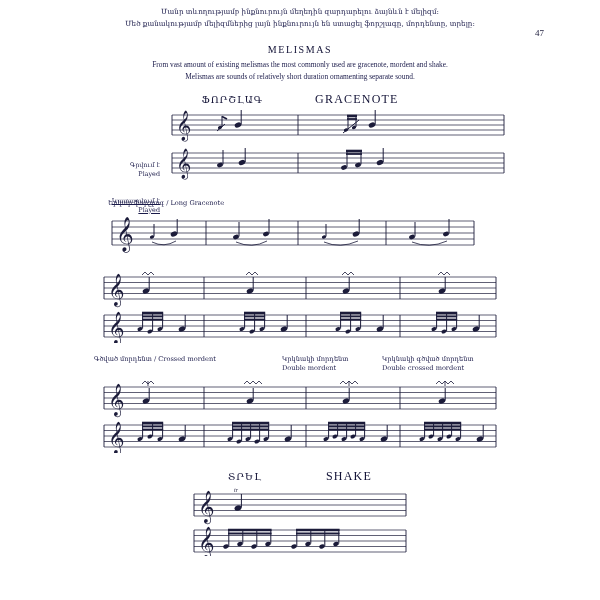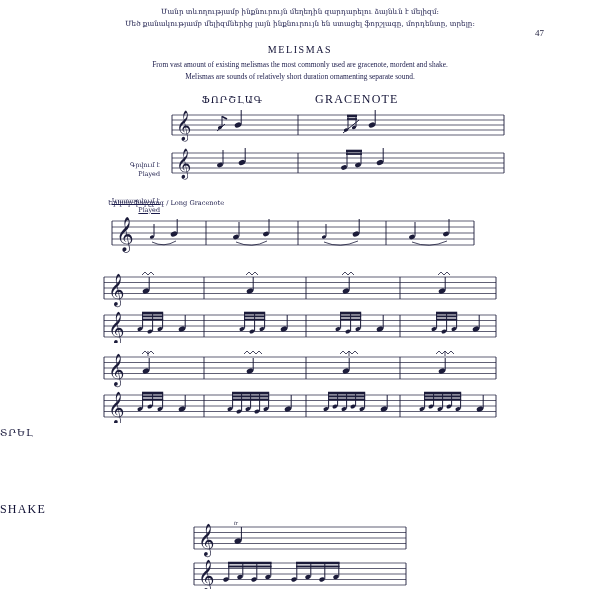--- a/index.html
+++ b/index.html
@@ -358,20 +358,31 @@
         <line class="stem" x1="356.6" y1="57.5" x2="356.6" y2="42"></line>
         <line class="beam" x1="336" y1="42" x2="357.2" y2="42"></line>
         <line class="beam-thin" x1="336" y1="45.5" x2="357.2" y2="45.5"></line>
         <line class="beam-thin" x1="336" y1="48.5" x2="357.2" y2="48.5"></line>
         <ellipse class="note" cx="376" cy="58" rx="3.4" ry="2.5" transform="rotate(-20 376 58)"></ellipse>
         <line class="stem" x1="379.2" y1="57.5" x2="379.2" y2="44"></line>
       </g>
     </svg>
   </div>
 
+  <div style="width:420px;margin:12px auto 0 auto;position:relative;height:18px;">
+    <div class="small-label" style="position:absolute;left:4px;top:0;">Գծված մորդենտ / Crossed mordent</div>
+    <div class="small-label" style="position:absolute;left:192px;top:0;text-align:left;">
+      <div>Կրկնակի մորդենտ</div>
+      <div>Double mordent</div>
+    </div>
+    <div class="small-label" style="position:absolute;left:292px;top:0;text-align:left;">
+      <div>Կրկնակի գծված մորդենտ</div>
+      <div>Double crossed mordent</div>
+    </div>
+  </div>
 
   <div class="system" style="width:400px;height:72px;margin:8px auto 0 auto;">
     <svg width="400" height="72" viewBox="0 0 400 72" style="position:absolute;left:0;top:0;">
       <g class="stafflines">
         <line x1="4" y1="6" x2="396" y2="6"></line>
         <line x1="4" y1="11.5" x2="396" y2="11.5"></line>
         <line x1="4" y1="17" x2="396" y2="17"></line>
         <line x1="4" y1="22.5" x2="396" y2="22.5"></line>
         <line x1="4" y1="28" x2="396" y2="28"></line>
       </g>
@@ -474,21 +485,21 @@
         <line class="stem" x1="360.6" y1="57.5" x2="360.6" y2="42"></line>
         <line class="beam" x1="324" y1="42" x2="361.2" y2="42"></line>
         <line class="beam-thin" x1="324" y1="45.5" x2="361.2" y2="45.5"></line>
         <line class="beam-thin" x1="324" y1="48.5" x2="361.2" y2="48.5"></line>
         <ellipse class="note" cx="380" cy="58" rx="3.4" ry="2.5" transform="rotate(-20 380 58)"></ellipse>
         <line class="stem" x1="383.2" y1="57.5" x2="383.2" y2="44"></line>
       </g>
     </svg>
   </div>
 
-  <div class="sec-head" style="margin-top:4px;gap:64px;flex-direction:column;">
+  <div class="sec-head" style="margin-top:16px;gap:64px;">
     <span class="arm">ՏՐԵԼ</span>
     <span class="en">SHAKE</span>
   </div>
 
   <div class="system" style="width:260px;height:70px;margin:2px auto 0 auto;">
     <svg width="220" height="70" viewBox="0 0 220 70" style="margin:0 auto;">
       <g class="stafflines">
         <line x1="4" y1="8" x2="216" y2="8"></line>
         <line x1="4" y1="13.5" x2="216" y2="13.5"></line>
         <line x1="4" y1="19" x2="216" y2="19"></line>

